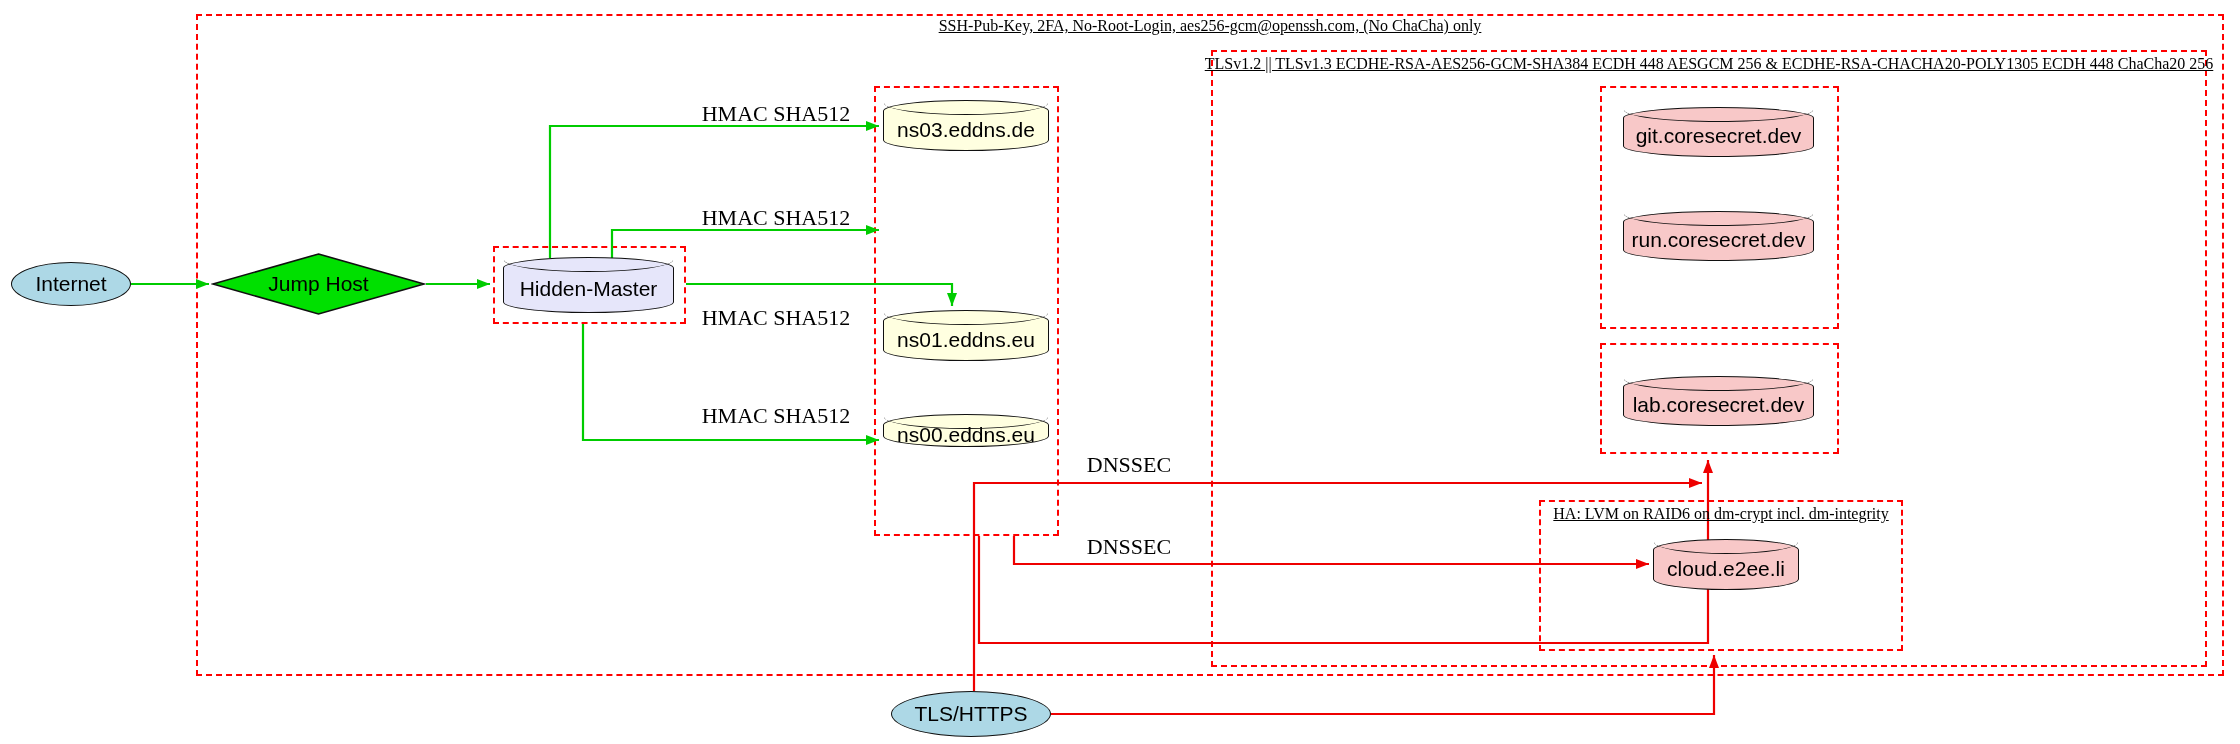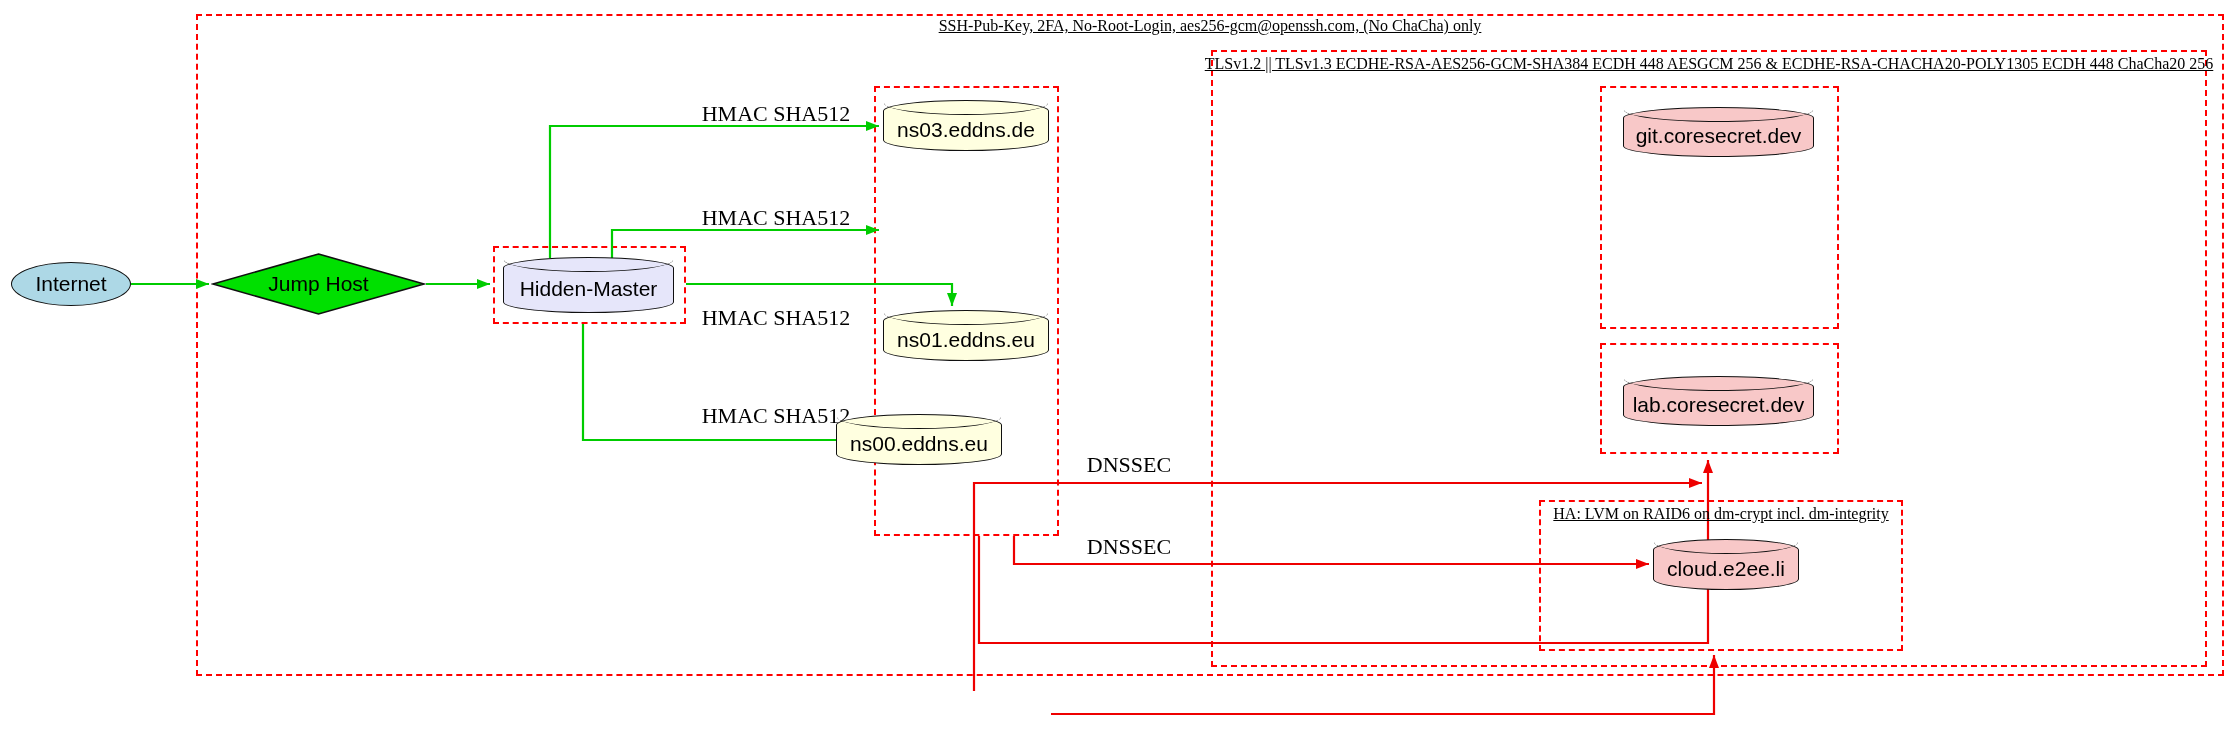--- a/index.html
+++ b/index.html
@@ -110,28 +110,34 @@
   <div class="node cyl lavender z-nodes" style="left:503px;top:257px;width:171px;height:56px">
     <span>Hidden-Master</span>
   </div>
 
   <div class="node cyl yellow z-nodes" style="left:883px;top:100px;width:166px;height:51px">
     <span>ns03.eddns.de</span>
   </div>
   <div class="node cyl yellow z-nodes" style="left:883px;top:310px;width:166px;height:51px">
     <span>ns01.eddns.eu</span>
   </div>
-  <div class="node cyl yellow z-nodes" style="left:836px;top:414px;width:166px;height:51px">
+  <div class="node cyl yellow z-nodes" style="left:883px;top:414px;width:166px;height:33px">
     <span>ns00.eddns.eu</span>
   </div>
 
   <div class="node cyl pink z-nodes" style="left:1623px;top:107px;width:191px;height:50px">
     <span>git.coresecret.dev</span>
+  </div>
+  <div class="node cyl pink z-nodes" style="left:1623px;top:211px;width:191px;height:50px">
+    <span>run.coresecret.dev</span>
   </div>
   <div class="node cyl pink z-nodes" style="left:1623px;top:376px;width:191px;height:50px">
     <span>lab.coresecret.dev</span>
   </div>
   <div class="node cyl pink z-nodes" style="left:1653px;top:539px;width:146px;height:51px">
     <span>cloud.e2ee.li</span>
   </div>
 
+  <div class="node ellipse z-nodes" style="left:891px;top:691px;width:160px;height:46px">
+    <span>TLS/HTTPS</span>
+  </div>
 
 </div>
 
 </body></html>

